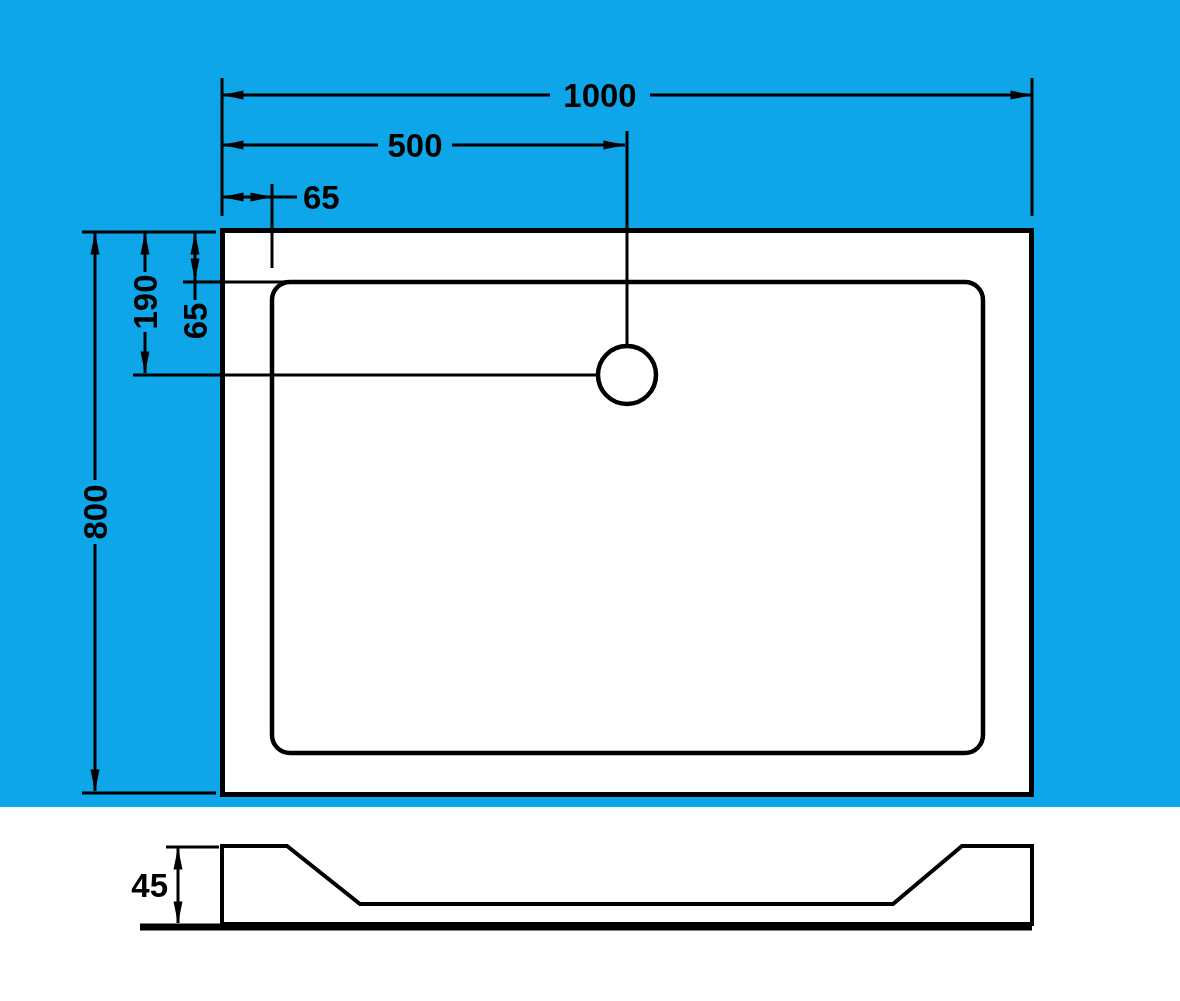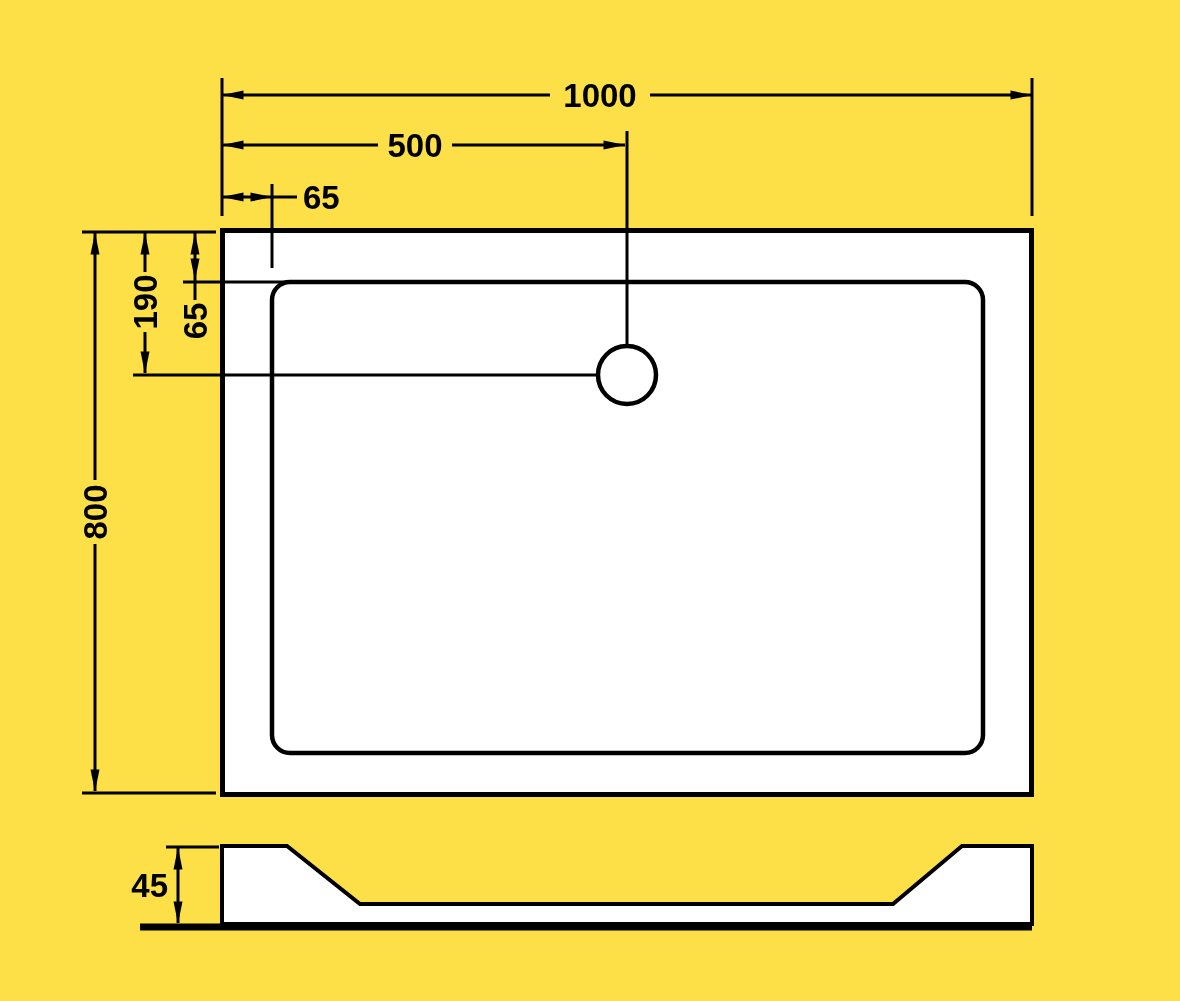--- a/index.html
+++ b/index.html
@@ -6,22 +6,22 @@
     margin: 0;
     padding: 0;
     background: #ffffff;
     width: 1180px;
     height: 1001px;
     overflow: hidden;
   }
   .canvas-wrap {
     position: relative;
     width: 1180px;
-    height: 1001px;
-    background: #fde047;
+    height: 807px;
+    background: #0ea5e9;
   }
   svg text {
     font-family: "Liberation Sans", "DejaVu Sans", sans-serif;
     font-size: 33px;
     font-weight: 700;
     fill: #000000;
   }
   svg line, svg rect, svg circle, svg polygon, svg path {
     vector-effect: none;
   }

